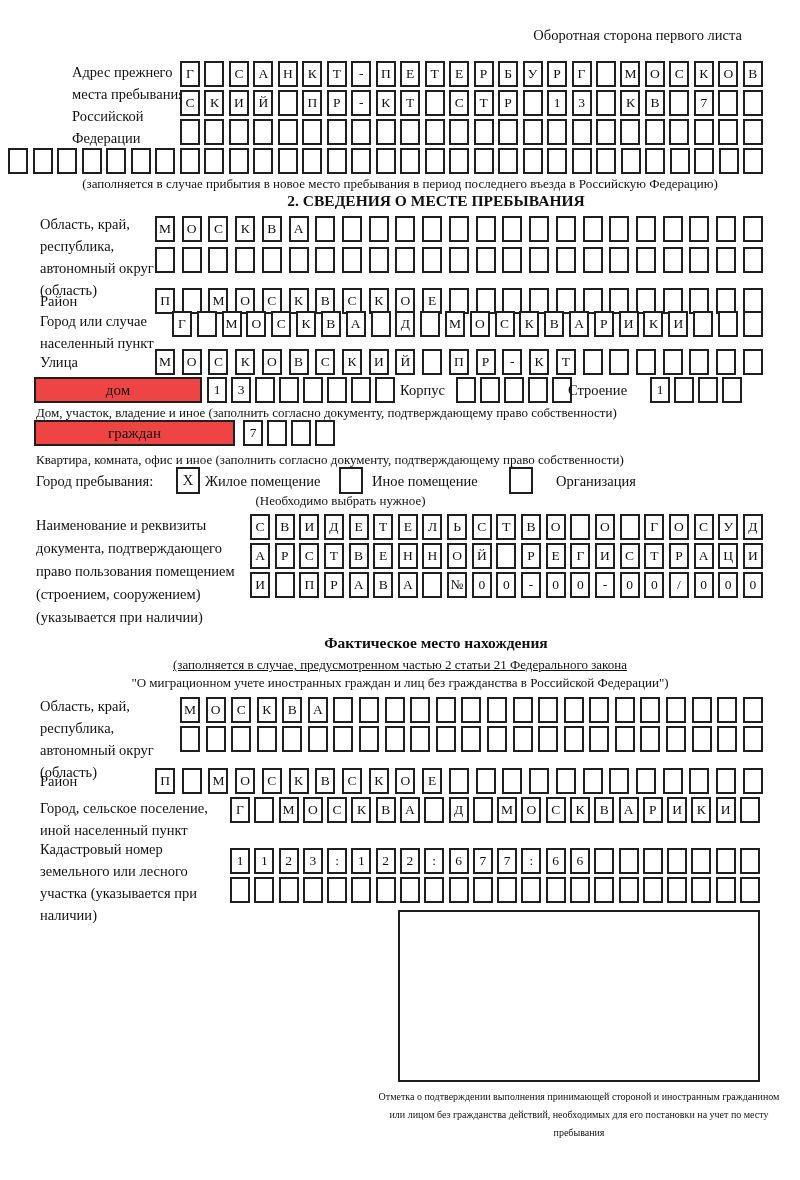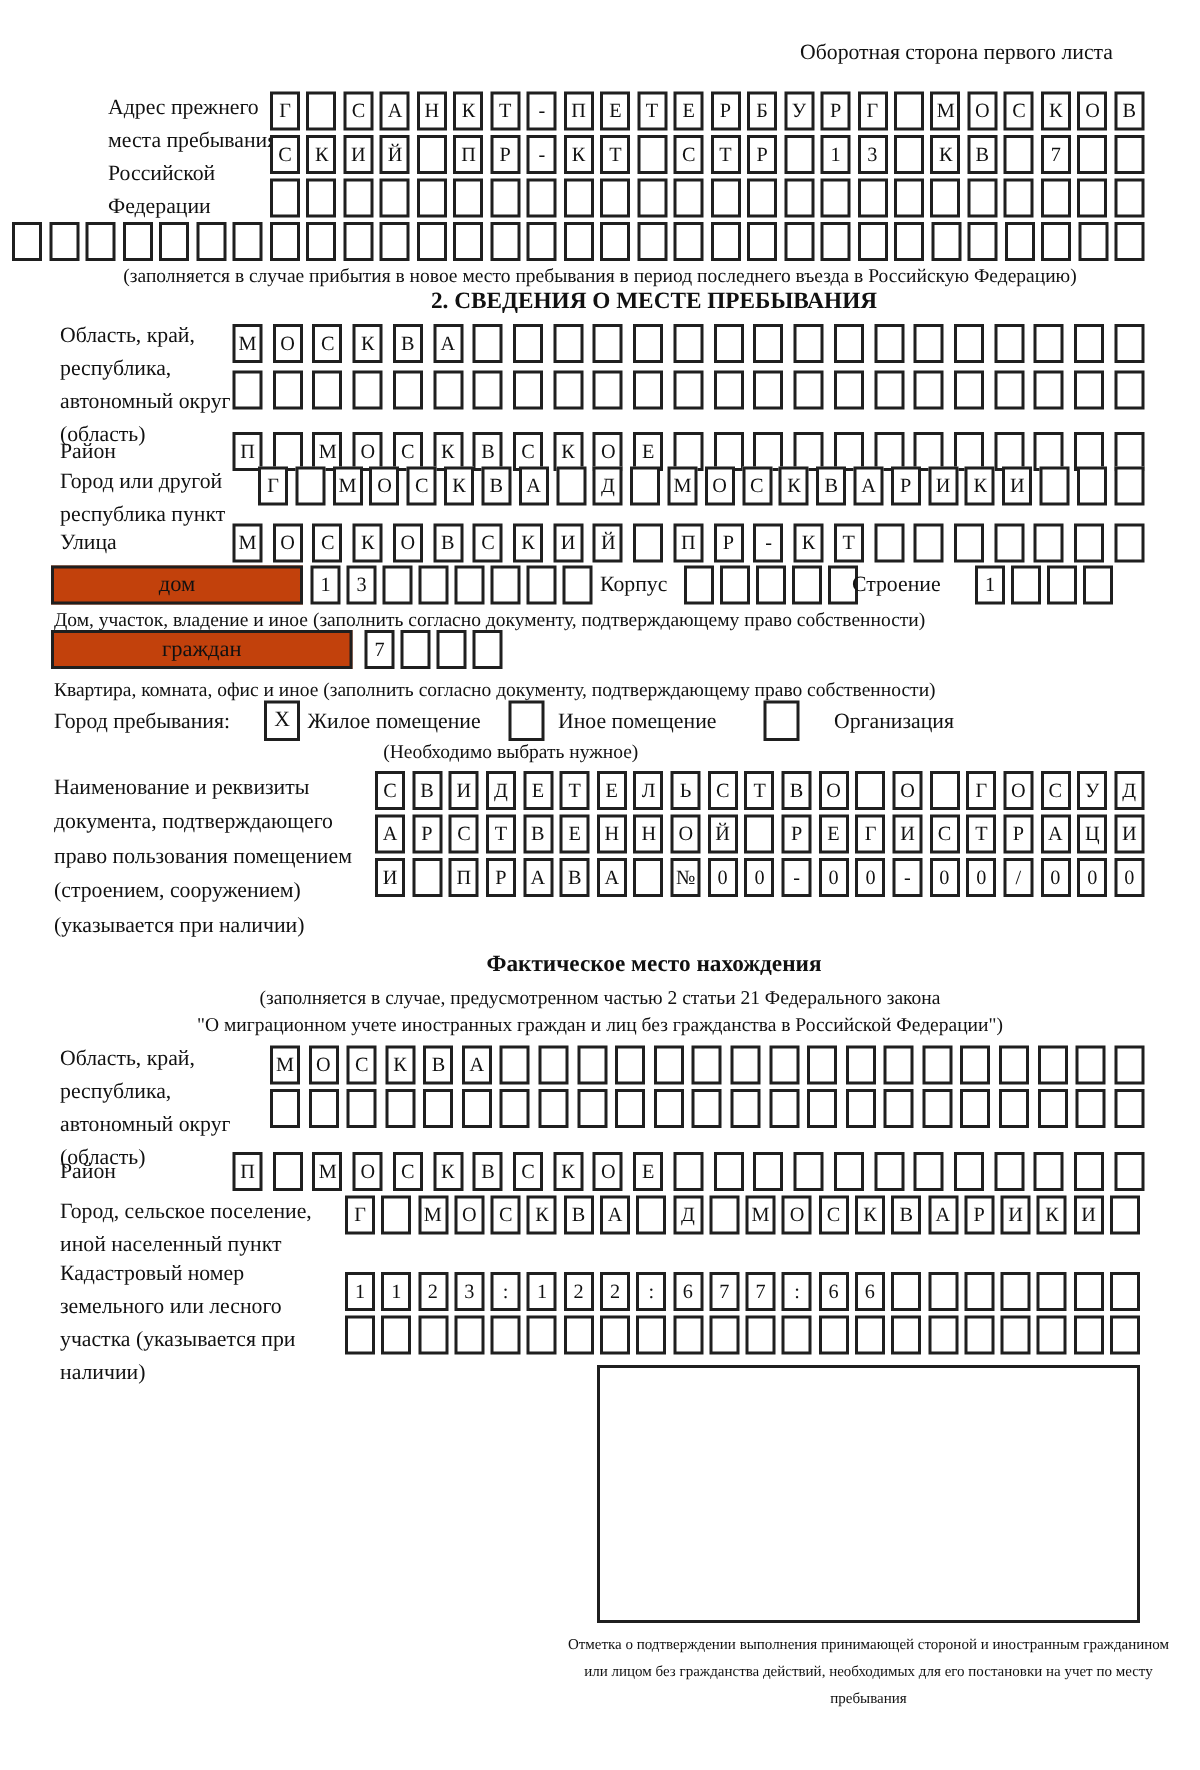--- a/index.html
+++ b/index.html
@@ -10,21 +10,21 @@
   .abs{position:absolute;}
   .lbl{font-size:14.5px;line-height:22px;}
   .cellrow{display:flex;justify-content:space-between;}
   .cell{
     flex:0 0 20px;height:26px;border:2px solid #1f1f1f;box-sizing:border-box;
     display:flex;align-items:center;justify-content:center;
     font-size:13.5px;background:#fff;
   }
   .namebox{
     border:2px solid #1f1f1f;height:26px;box-sizing:border-box;
-    display:flex;align-items:center;justify-content:center;font-size:15px;background:#c2410c;
+    display:flex;align-items:center;justify-content:center;font-size:15px;background:#ef4444;
   }
   .markcell{
     width:24px;height:27px;border:2px solid #1f1f1f;box-sizing:border-box;
     display:flex;align-items:center;justify-content:center;font-size:14.5px;background:#fff;
   }
   .title{font-weight:bold;text-align:center;font-size:15.5px;margin-left:36px;}
   .note{font-size:13px;text-align:center;}
   .cap{font-size:13px;white-space:nowrap;}
   .stampbox{border:2px solid #1f1f1f;box-sizing:border-box;background:#fff;}
   .right{text-align:right;}
@@ -226,21 +226,21 @@
       <div class="cell"></div>
       <div class="cell"></div>
       <div class="cell"></div>
       <div class="cell"></div>
       <div class="cell"></div>
       <div class="cell"></div>
       <div class="cell"></div>
       <div class="cell"></div>
     </div>
 
-  <div class="abs lbl" style="left:40px;top:310px;width:135px;">Город или другой республика пункт</div>
+  <div class="abs lbl" style="left:40px;top:310px;width:135px;">Город или случае населенный пункт</div>
   <div class="abs cellrow" style="left:172px;top:311px;width:591px;">
       <div class="cell">Г</div>
       <div class="cell"></div>
       <div class="cell">М</div>
       <div class="cell">О</div>
       <div class="cell">С</div>
       <div class="cell">К</div>
       <div class="cell">В</div>
       <div class="cell">А</div>
       <div class="cell"></div>
@@ -399,21 +399,21 @@
       <div class="cell">-</div>
       <div class="cell">0</div>
       <div class="cell">0</div>
       <div class="cell">/</div>
       <div class="cell">0</div>
       <div class="cell">0</div>
       <div class="cell">0</div>
     </div>
 
   <div class="abs title" style="left:0;top:634px;width:800px;">Фактическое место нахождения</div>
-  <div class="abs note" style="left:0;top:657px;width:800px;">(заполняется в случае, предусмотренном частью 2 статьи 21 Федерального закона</div>
+  <div class="abs note" style="left:0;top:657px;width:800px;text-decoration:underline;">(заполняется в случае, предусмотренном частью 2 статьи 21 Федерального закона</div>
   <div class="abs note" style="left:0;top:675px;width:800px;">"О миграционном учете иностранных граждан и лиц без гражданства в Российской Федерации")</div>
 
   <div class="abs lbl" style="left:40px;top:695px;width:130px;">Область, край, республика, автономный округ (область)</div>
   <div class="abs cellrow" style="left:180px;top:697px;width:583px;">
       <div class="cell">М</div>
       <div class="cell">О</div>
       <div class="cell">С</div>
       <div class="cell">К</div>
       <div class="cell">В</div>
       <div class="cell">А</div>

